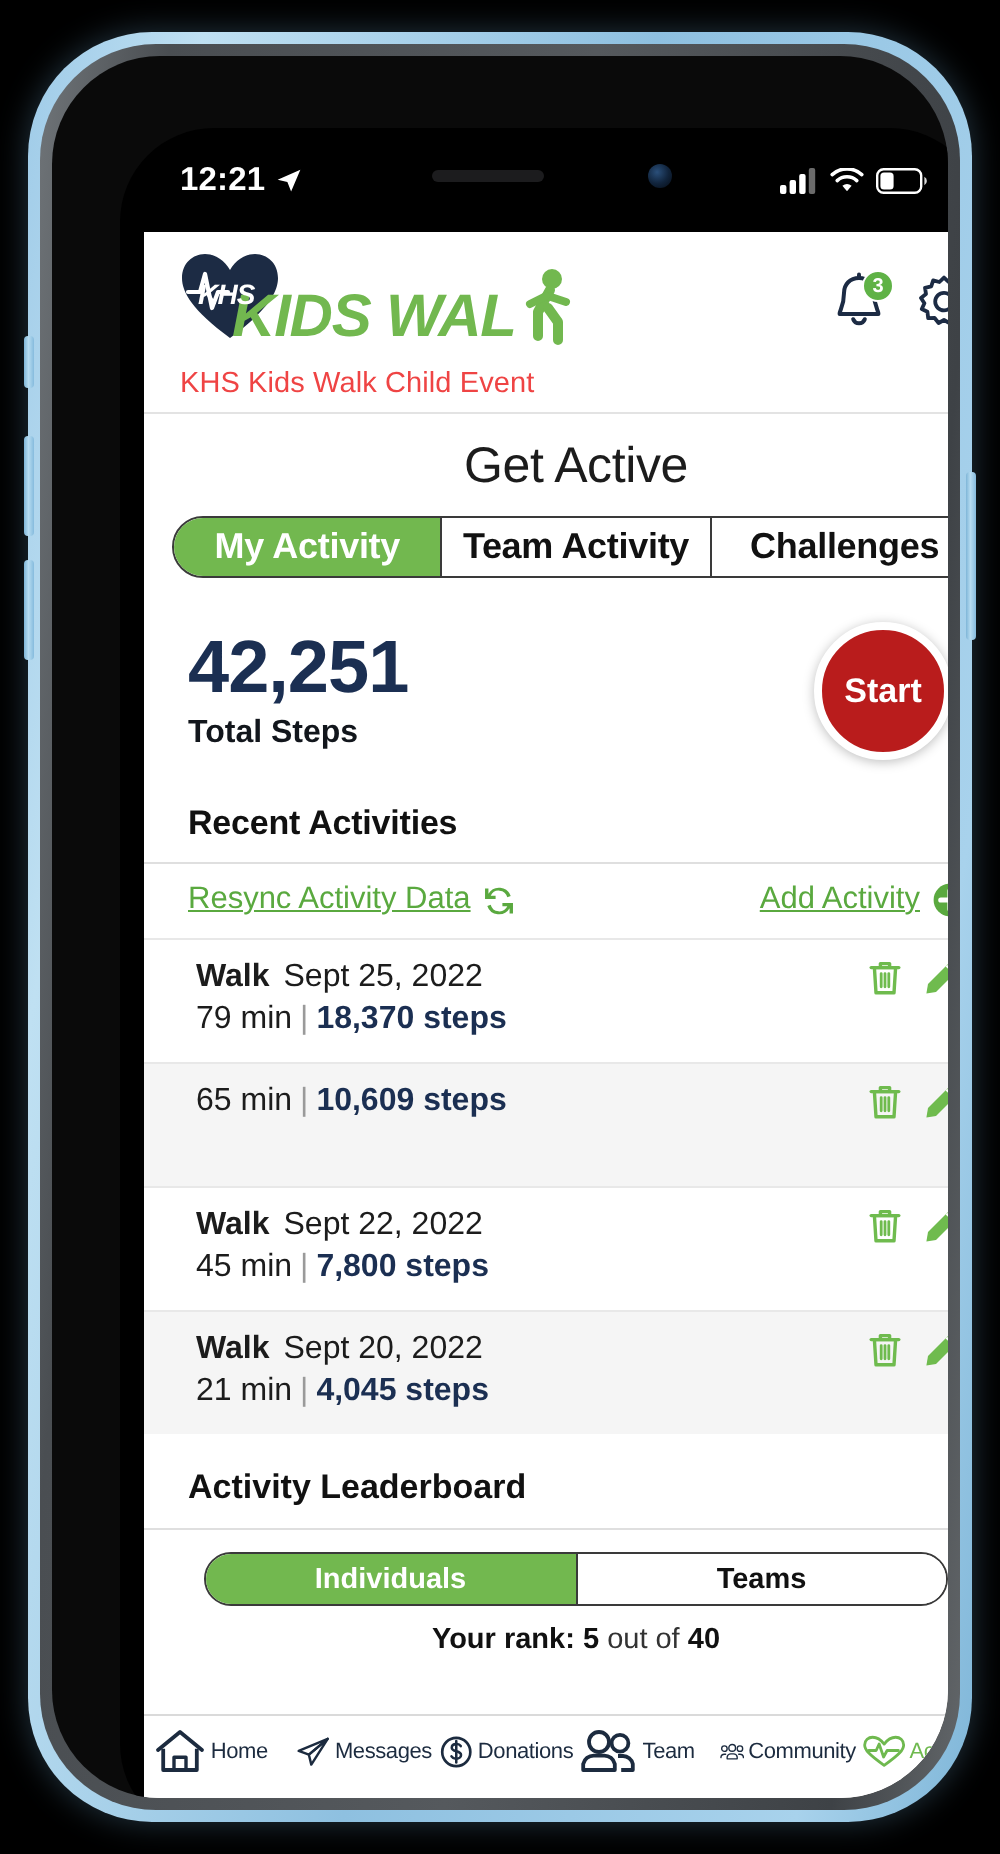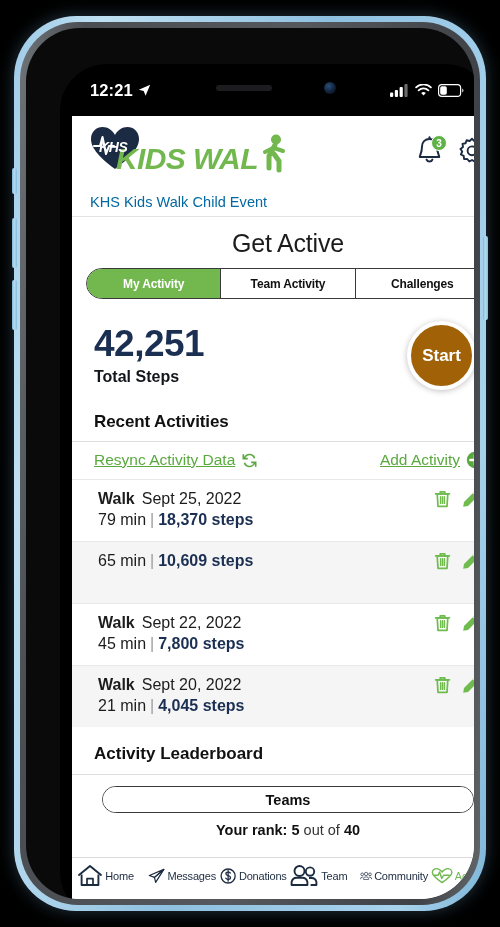--- a/index.html
+++ b/index.html
@@ -160,22 +160,22 @@
     letter-spacing: -0.6px;
     white-space: nowrap;
   }
   .walk-figure {
     position: absolute;
     left: 166px; top: 8px;
     width: 34px; height: 40px;
   }
   .event-name {
     font-size: 14.5px;
-    color: #0369a1;
-    margin-top: 20px;
+    color: #ef4444;
+    margin-top: 10px;
     letter-spacing: 0.05px;
   }
   .header-icons {
     display: flex;
     align-items: center;
     gap: 14px;
     padding-top: 10px;
   }
   .bell-wrap { position: relative; width: 28px; height: 30px; }
   .bell-badge {
@@ -217,21 +217,21 @@
     border-radius: 19px;
     overflow: hidden;
     background: #ffffff;
     height: 31px;
   }
   .seg-btn {
     flex: 1;
     display: flex;
     align-items: center;
     justify-content: center;
-    font-size: 12px;
+    font-size: 18px;
     font-weight: bold;
     color: #111111;
     background: #ffffff;
     border-right: 1.4px solid #3a3a3a;
     letter-spacing: -0.15px;
   }
   .seg-btn:last-child { border-right: none; }
   .seg-btn.active { background: #72b84f; color: #ffffff; }
 
   
@@ -250,21 +250,21 @@
   }
   .steps-label {
     font-size: 16px;
     font-weight: bold;
     color: #12161c;
     margin-top: 6px;
   }
   .start-btn {
     width: 69px; height: 69px;
     border-radius: 50%;
-    background: #a16207;
+    background: #b91c1c;
     border: 4px solid #ffffff;
     box-shadow: 0 1px 6px rgba(0,0,0,0.26);
     color: #ffffff;
     font-size: 17px;
     font-weight: bold;
     display: flex;
     align-items: center;
     justify-content: center;
     margin-right: 6px;
   }
@@ -592,20 +592,21 @@
           </div>
         </div>
 
       </div>
 
       <div class="lb-head">Activity Leaderboard</div>
       <div class="hrule"></div>
 
       <div class="lb-seg-wrap">
         <div class="lb-segmented">
+          <div class="lb-seg active">Individuals</div>
           <div class="lb-seg">Teams</div>
         </div>
       </div>
 
       <div class="rank-line">
         <b>Your rank:</b>
         <b>5</b>
         <span>out of</span>
         <b>40</b>
       </div>

